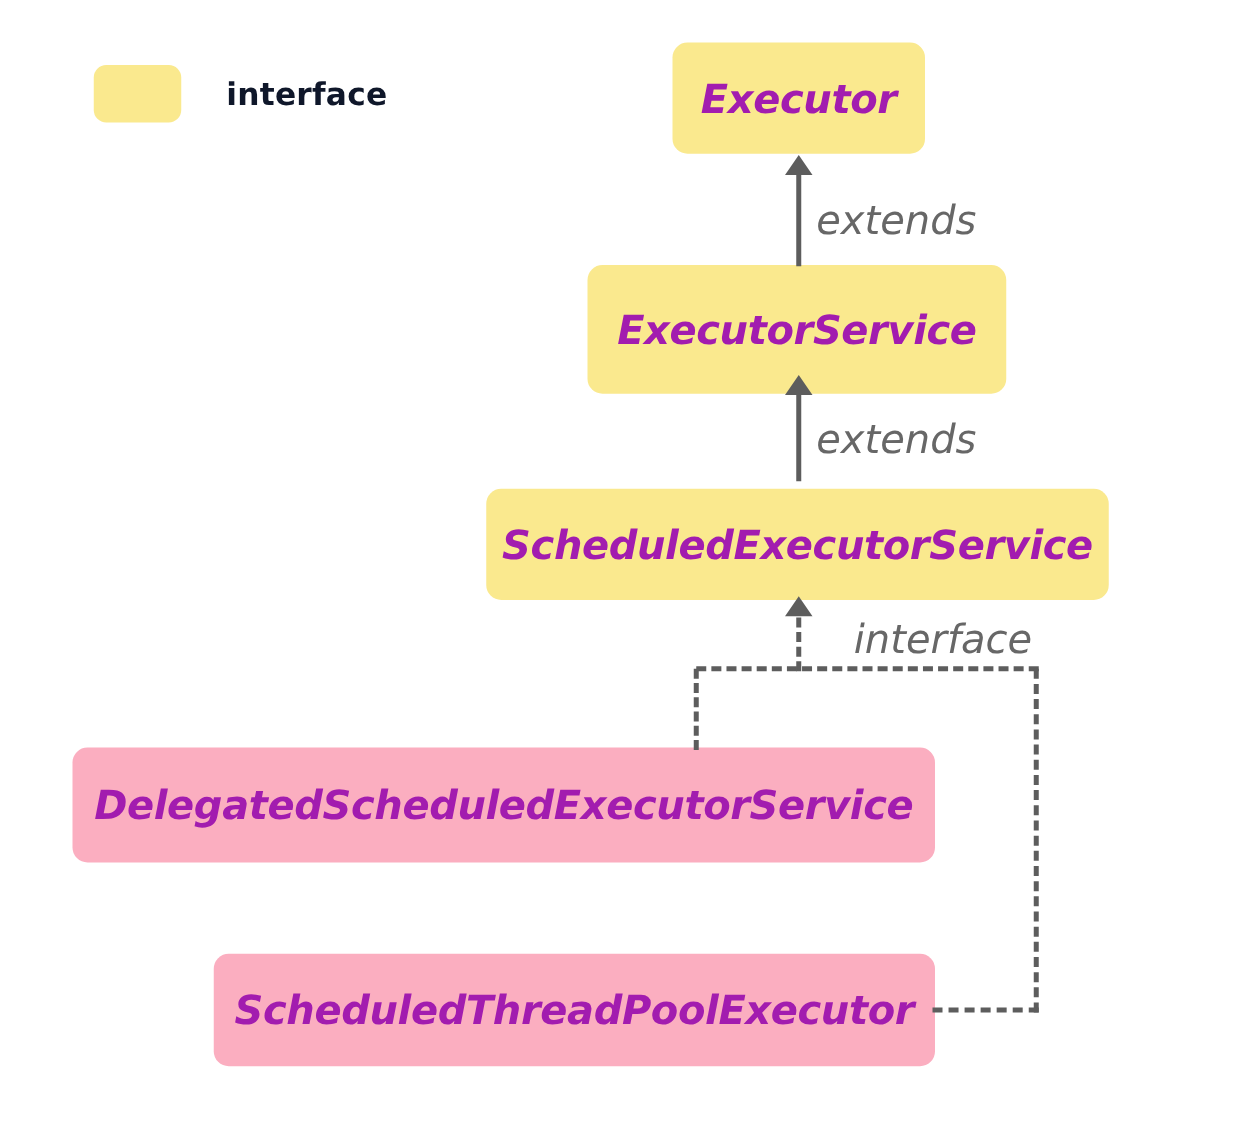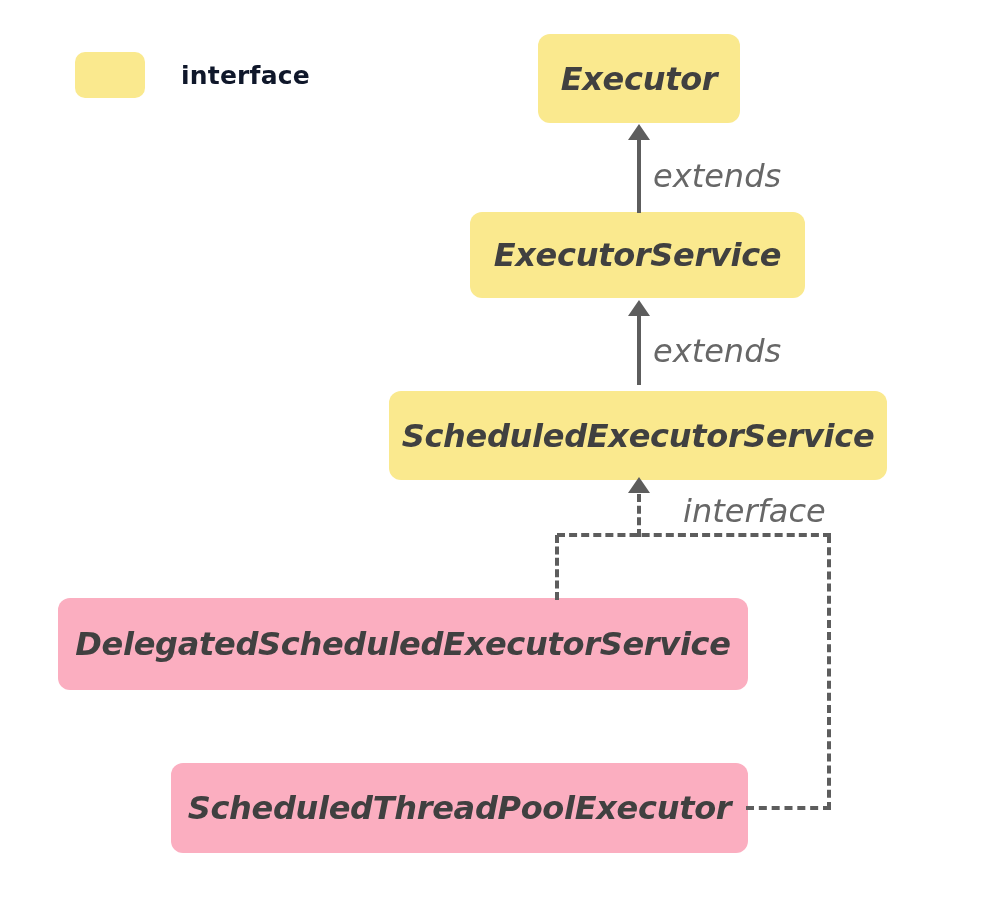--- a/index.html
+++ b/index.html
@@ -44,35 +44,35 @@
   }
 
   
   .node {
     position: absolute;
     display: flex;
     align-items: center;
     justify-content: center;
     border-radius: 12px;
     box-sizing: border-box;
-    color: #404040;
+    color: #a21caf;
     font-weight: bold;
     font-style: italic;
     letter-spacing: -0.3px;
     white-space: nowrap;
   }
   .node.interface { background: #fae98e; }
   .node.klass     { background: #fbaec0; }
 
   #node-executor {
     left: 538px; top: 34px; width: 202px; height: 89px;
     font-size: 32px;
   }
   #node-executorservice {
-    left: 470px; top: 212px; width: 335px; height: 86px;
+    left: 470px; top: 212px; width: 335px; height: 103px;
     font-size: 32px;
   }
   #node-scheduledexecutorservice {
     left: 389px; top: 391px; width: 498px; height: 89px;
     font-size: 32px;
   }
   #node-delegatedscheduledexecutorservice {
     left: 58px; top: 598px; width: 690px; height: 92px;
     font-size: 32px;
   }

